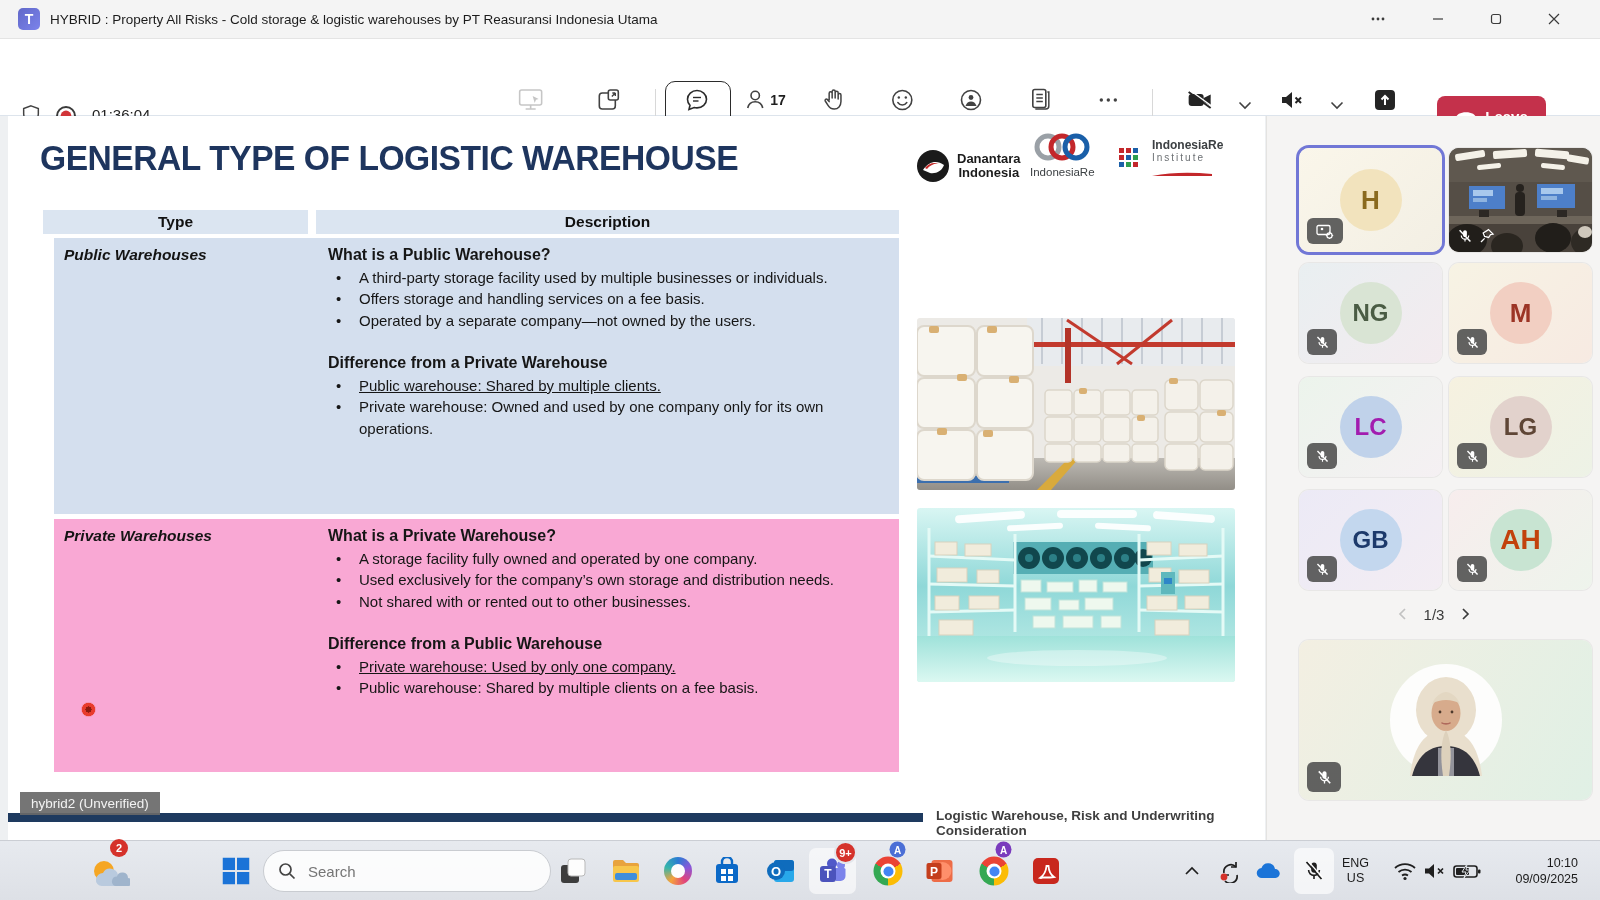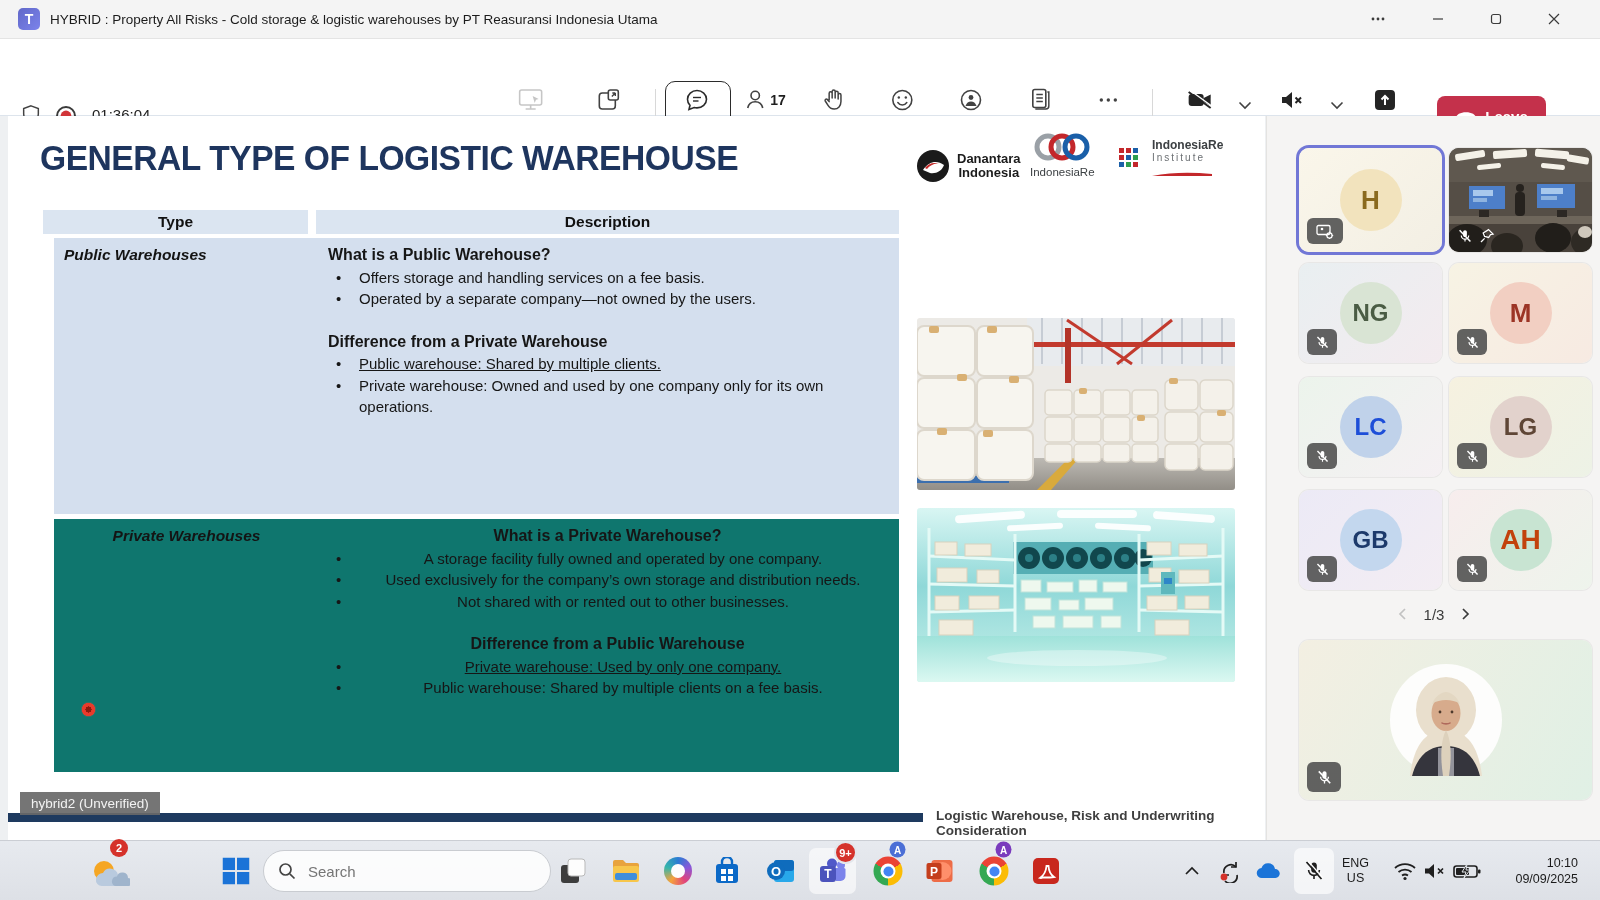--- a/index.html
+++ b/index.html
@@ -32,21 +32,21 @@
   
   .slide{position:absolute;left:8px;top:116px;width:1257px;height:724px;background:#ffffff;}
   .slidetitle{position:absolute;left:32px;top:22px;font-size:35px;font-weight:bold;color:#1e355e;
               letter-spacing:-.5px;transform:scaleX(.96);transform-origin:left;white-space:nowrap;}
   .logoText{font-size:13px;font-weight:bold;color:#1b1b1b;line-height:14px;}
 
   
   .tbl-h{position:absolute;background:#dbe5f1;display:flex;align-items:center;justify-content:center;
          font-size:15.5px;font-weight:bold;color:#111;}
   .cell{position:absolute;background:#d4dfee;}
-  .cell.light{background:#0f766e;text-align:center;}
+  .cell.light{background:#f9a8d4;}
   .typecell{font-size:15.5px;font-weight:bold;font-style:italic;color:#141414;padding:8px 10px;box-sizing:border-box;margin-left:11px;}
   .desccell{padding:6px 12px;box-sizing:border-box;font-size:15px;color:#161616;line-height:21.5px;}
   .desccell .h{font-weight:bold;font-size:16px;}
   .desccell ul{list-style:none;margin:1px 0 0 0;padding:0;}
   .desccell li{position:relative;padding-left:31px;}
   .desccell li::before{content:"\2022";position:absolute;left:8px;}
   .desccell .gap{height:21px;}
   .u{text-decoration:underline;}
 
   .navybar{position:absolute;left:0px;top:697px;width:915px;height:9px;background:#1e3a5f;}
@@ -304,20 +304,21 @@
       </div>
     </div>
 
     <div class="tbl-h" style="left:35px;top:94px;width:265px;height:24px;">Type</div>
     <div class="tbl-h" style="left:308px;top:94px;width:583px;height:24px;">Description</div>
 
     <div class="cell typecell" style="left:35px;top:122px;width:265px;height:276px;">Public Warehouses</div>
     <div class="cell desccell" style="left:308px;top:122px;width:583px;height:276px;">
       <div class="h">What is a Public Warehouse?</div>
       <ul>
+        <li>A third-party storage facility used by multiple businesses or individuals.</li>
         <li>Offers storage and handling services on a fee basis.</li>
         <li>Operated by a separate company—not owned by the users.</li>
       </ul>
       <div class="gap"></div>
       <div class="h">Difference from a Private Warehouse</div>
       <ul>
         <li><span class="u">Public warehouse: Shared by multiple clients.</span></li>
         <li>Private warehouse: Owned and used by one company only for its own operations.</li>
       </ul>
     </div>
@@ -571,21 +572,21 @@
           <svg width="15" height="15" viewBox="0 0 16 16">
             <path d="M8 2.2c1.1 0 1.9.8 1.9 1.9v3.1c0 1.1-.8 1.9-1.9 1.9S6.1 8.3 6.1 7.2V4.1C6.1 3 6.9 2.2 8 2.2Z" fill="#fff"></path>
             <path d="M4.3 7.4c0 2.1 1.7 3.7 3.7 3.7s3.7-1.6 3.7-3.7" stroke="#fff" stroke-width="1.2" fill="none"></path>
             <line x1="8" y1="11.1" x2="8" y2="13.6" stroke="#fff" stroke-width="1.2"></line>
             <line x1="2.6" y1="2.2" x2="13.4" y2="13.4" stroke="#fff" stroke-width="1.5"></line>
           </svg>
         </div>
     </div>
 
     <div class="tile" style="left:32px;top:261px;width:143px;height:100px;background:linear-gradient(135deg,#ecf4ec,#f5f0f3);">
-      <div class="avatar" style="width:62px;height:62px;background:#c0d2ea;color:#1d4ed8;font-size:24px;">LC</div>
+      <div class="avatar" style="width:62px;height:62px;background:#c0d2ea;color:#a21caf;font-size:24px;">LC</div>
       <div class="micbadge">
           <svg width="15" height="15" viewBox="0 0 16 16">
             <path d="M8 2.2c1.1 0 1.9.8 1.9 1.9v3.1c0 1.1-.8 1.9-1.9 1.9S6.1 8.3 6.1 7.2V4.1C6.1 3 6.9 2.2 8 2.2Z" fill="#fff"></path>
             <path d="M4.3 7.4c0 2.1 1.7 3.7 3.7 3.7s3.7-1.6 3.7-3.7" stroke="#fff" stroke-width="1.2" fill="none"></path>
             <line x1="8" y1="11.1" x2="8" y2="13.6" stroke="#fff" stroke-width="1.2"></line>
             <line x1="2.6" y1="2.2" x2="13.4" y2="13.4" stroke="#fff" stroke-width="1.5"></line>
           </svg>
         </div>
     </div>
 

